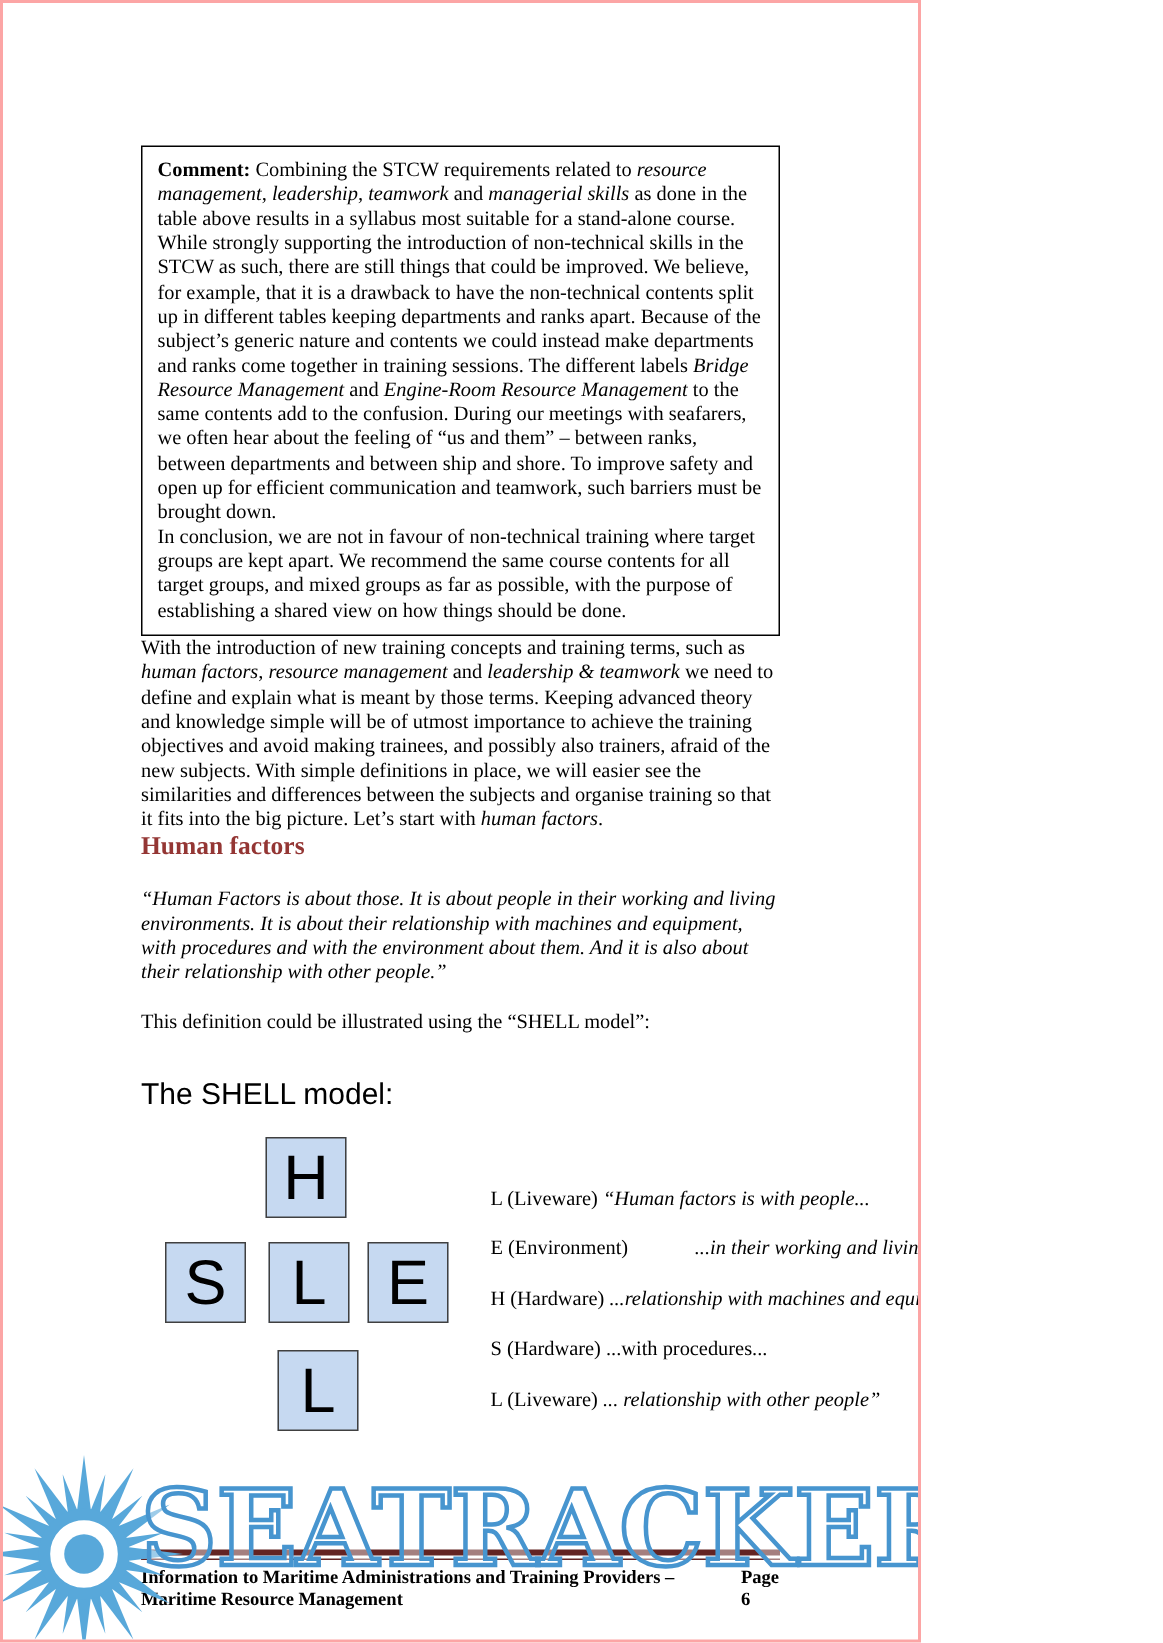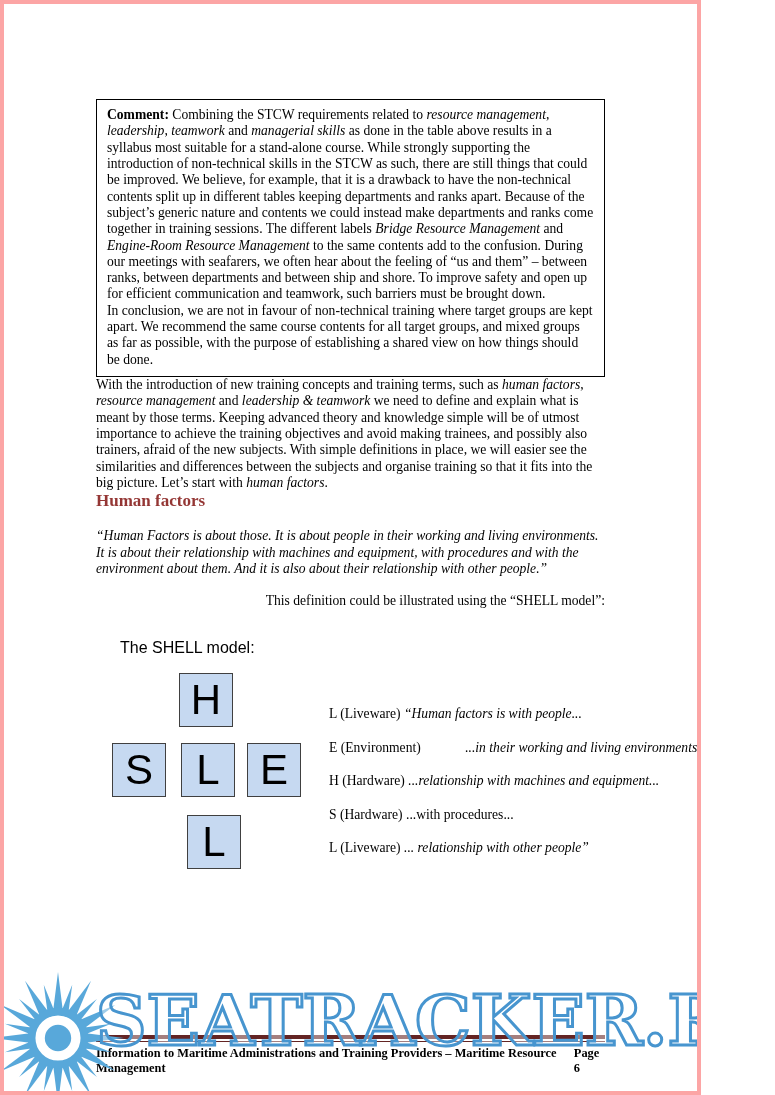--- a/index.html
+++ b/index.html
@@ -6,23 +6,23 @@
     --accent:#943634;
     --box_fill:#c6d9f1;
     --box_border:#404040;
     --footer_rule:#632423;
     --watermark:#4795cf;
   }
   *{box-sizing:border-box;margin:0;padding:0;}
   body{margin:0;background:#ffffff;}
   .page{
     position:relative;
-    width:701px;height:1095px;
+    width:614px;height:1095px;
     background:#ffffff;
-    border:4px solid #fca5a5;
+    border:2px solid #fca5a5;
     font-family:"Liberation Serif", serif;
     color:#000;
     overflow:hidden;
   }
   .content{
     position:absolute;left:92px;right:92px;top:0;
   }
   .comment-box{
     margin-top:95px;
     border:1px solid #000;
@@ -41,26 +41,25 @@
   .sp-hf{margin-top:37px;}
   .body-text{
     font-size:13.6px;
     line-height:1.2;
   }
   .hf-intro{margin-top:2px;}
   .quote{
     font-style:italic;
     margin:17px 0 16px 0;
   }
-  .shell-intro{margin:16px 0 0 0;text-align:right;}
+  .shell-intro{margin:16px 0 0 0;}
   .shell-label{
     font-family:"Liberation Sans", sans-serif;
-    font-size:16px;
+    font-size:20px;
     margin-top:30px;
-    margin-left:24px;
   }
   .shell-diagram{
     position:relative;
     margin-top:16px;
     height:210px;
   }
   .shell-box{
     position:absolute;
     width:54px;height:54px;
     background:var(--box_fill);

